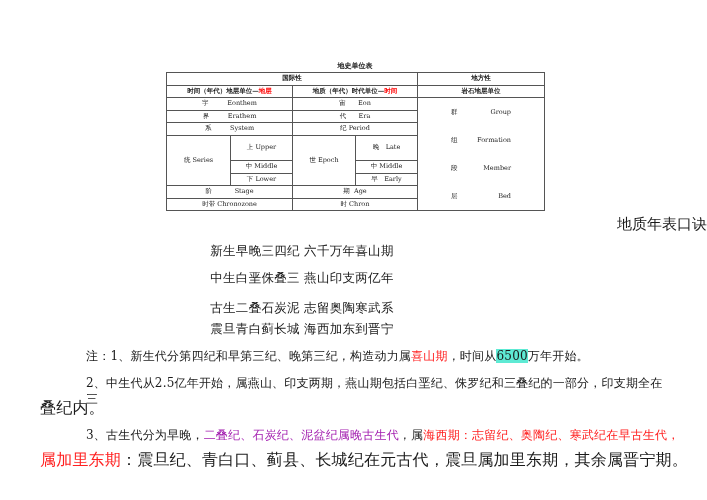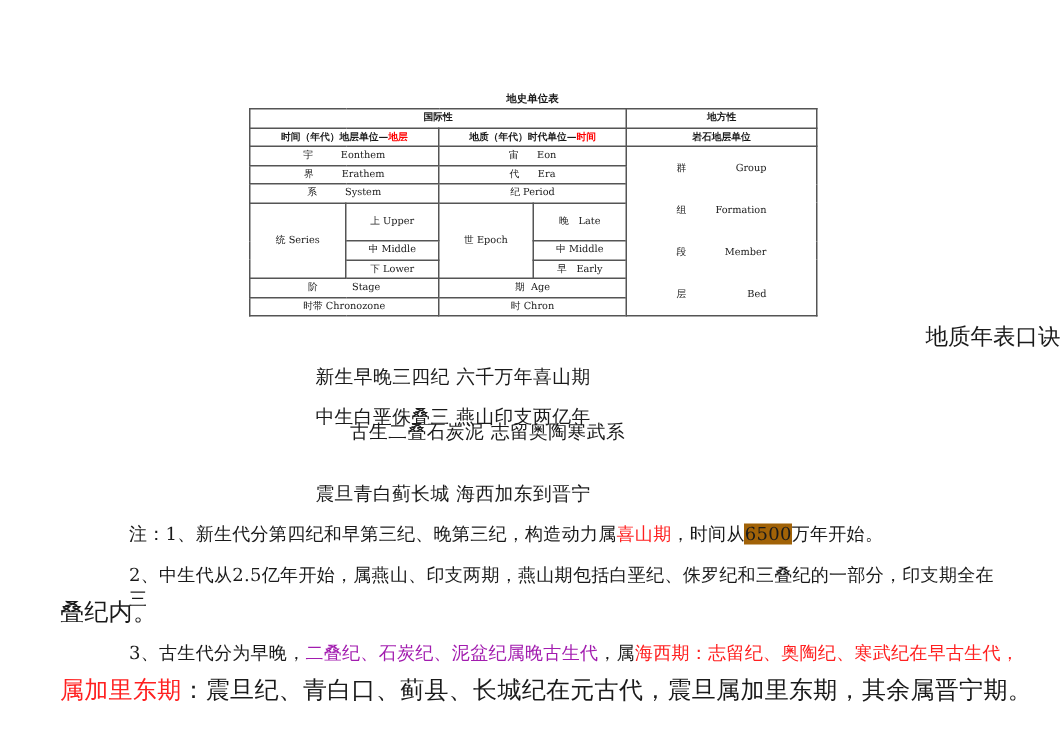--- a/index.html
+++ b/index.html
@@ -34,21 +34,21 @@
     position: absolute; left: 0; width: 604px; text-align: center;
     font-size: 12.5px; line-height: 16px; letter-spacing: 0.3px;
   }
   .note {
     position: absolute; left: 86px; width: 580px; font-size: 12px; line-height: 16px;
     letter-spacing: 0.2px;
   }
   .note-cont { position: absolute; left: 40px; font-size: 16px; line-height: 16px; letter-spacing: 0.2px; text-align: right; }
   .red-text { color: #ff2020; }
   .blue-text { color: #a21caf; }
-  .hl { background: #a16207; }
+  .hl { background: #5eead4; }
 </style>
 </head>
 <body>
 
 <div class="table-title">地史单位表</div>
 
 <table class="geo">
   <colgroup>
     <col style="width:64px">
       <col style="width:62px">
@@ -105,21 +105,21 @@
   <tr>
     <td colspan="2">时带 Chronozone</td>
     <td colspan="2">时 Chron</td>
   </tr>
 </tbody>
   </table>
 
 <div class="poem-title">地质年表口诀</div>
 <div class="poem-line" style="top:243px;">新生早晚三四纪  六千万年喜山期</div>
 <div class="poem-line" style="top:270px;">中生白垩侏叠三  燕山印支两亿年</div>
-<div class="poem-line" style="top:280px;margin-left:23px;">古生二叠石炭泥  志留奥陶寒武系</div>
+<div class="poem-line" style="top:300px;">古生二叠石炭泥  志留奥陶寒武系</div>
 <div class="poem-line" style="top:321px;">震旦青白蓟长城  海西加东到晋宁</div>
 
 <div class="note" style="top:348px;"><span>注：1、新生代分第四纪和早第三纪、晚第三纪，构造动力属</span><span class="red-text">喜山期</span><span>，时间从</span><span class="hl">6500</span><span>万年开始。</span></div>
 
 <div class="note" style="top:375px;">2、中生代从2.5亿年开始，属燕山、印支两期，燕山期包括白垩纪、侏罗纪和三叠纪的一部分，印支期全在三</div>
 <div class="note-cont" style="top:400px;">叠纪内。</div>
 
 <div class="note" style="top:427px; width:610px;"><span>3、古生代分为早晚，</span><span class="blue-text">二叠纪、石炭纪、泥盆纪属晚古生代</span><span>，属</span><span class="red-text">海西期：志留纪、奥陶纪、寒武纪在早古生代，</span></div>
 <div class="note-cont" style="top:452px;"><span class="red-text">属加里东期</span><span>：震旦纪、青白口、蓟县、长城纪在元古代，震旦属加里东期，其余属晋宁期。</span></div>
 

